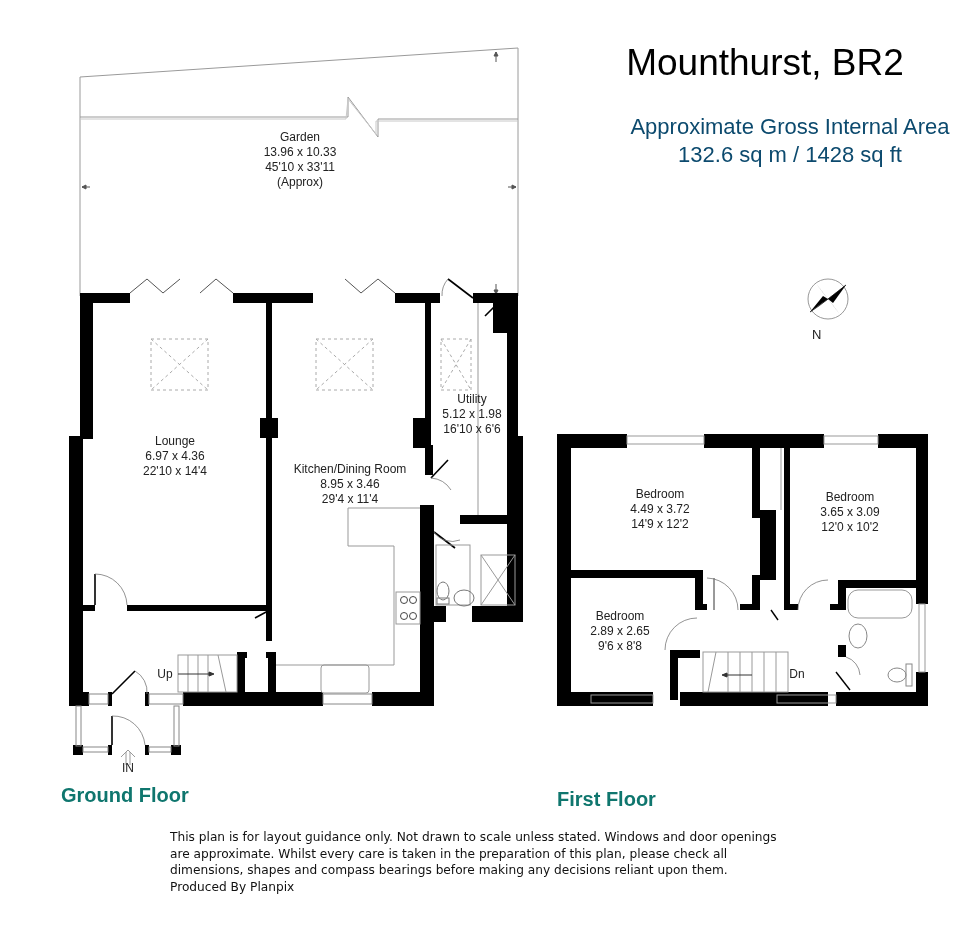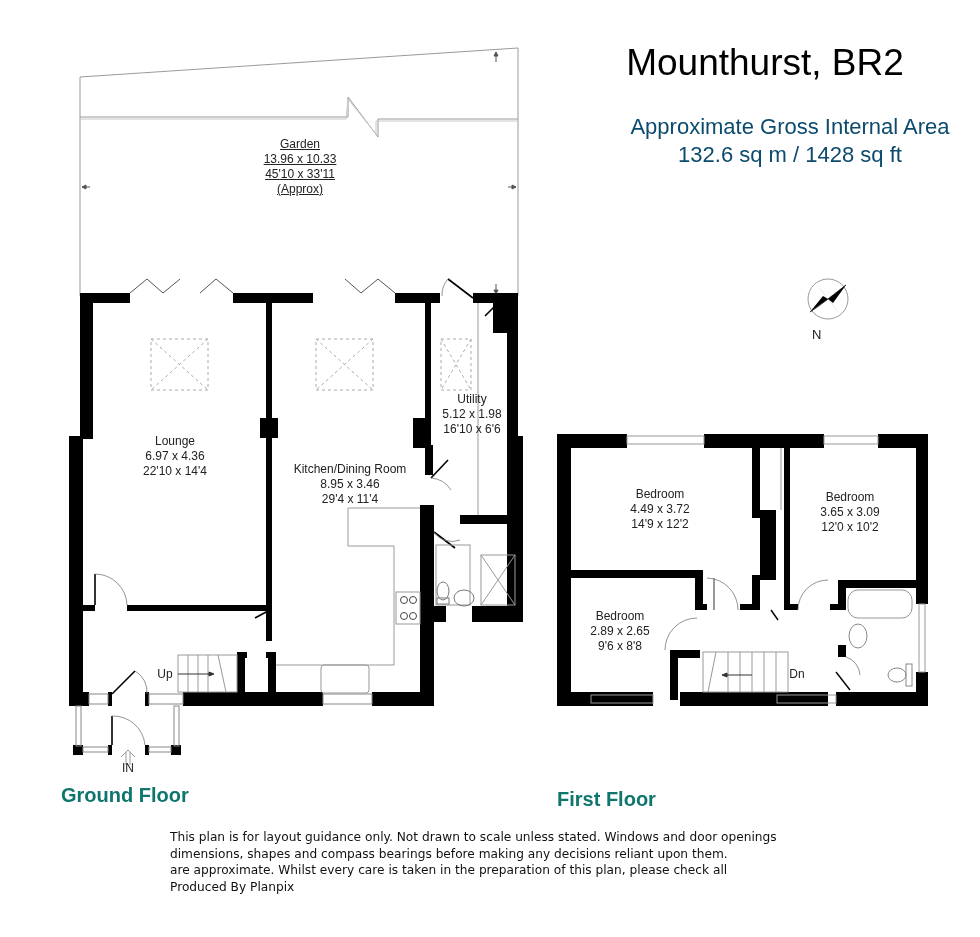--- a/index.html
+++ b/index.html
@@ -262,21 +262,21 @@
 </svg>
 
 <div class="abs title">Mounthurst, BR2</div>
 <div class="abs area-label">
   <div>Approximate Gross Internal Area</div>
   <div>132.6 sq m / 1428 sq ft</div>
 </div>
 
 <div class="abs compass-n">N</div>
 
-<div class="abs room-label" style="left:230px; top:137px; width:140px;text-decoration:underline;">
+<div class="abs room-label" style="left:230px; top:130px; width:140px;">
   <div>Garden</div>
   <div>13.96 x 10.33</div>
   <div>45'10 x 33'11</div>
   <div>(Approx)</div>
 </div>
 <div class="abs room-label" style="left:110px; top:434px; width:130px;">
   <div>Lounge</div>
   <div>6.97 x 4.36</div>
   <div>22'10 x 14'4</div>
 </div>
@@ -308,16 +308,16 @@
   <div>2.89 x 2.65</div>
   <div>9'6 x 8'8</div>
 </div>
 <div class="abs room-label" style="left:782px; top:667px; width:30px;">Dn</div>
 
 <div class="abs floor-label" style="left:61px; top:784px;">Ground Floor</div>
 <div class="abs floor-label" style="left:557px; top:788px;">First Floor</div>
 
 <div class="abs disclaimer">
   <div>This plan is for layout guidance only. Not drawn to scale unless stated. Windows and door openings</div>
+  <div>are approximate. Whilst every care is taken in the preparation of this plan, please check all</div>
   <div>dimensions, shapes and compass bearings before making any decisions reliant upon them.</div>
-  <div>are approximate. Whilst every care is taken in the preparation of this plan, please check all</div>
   <div>Produced By Planpix</div>
 </div>
 
 </body></html>

